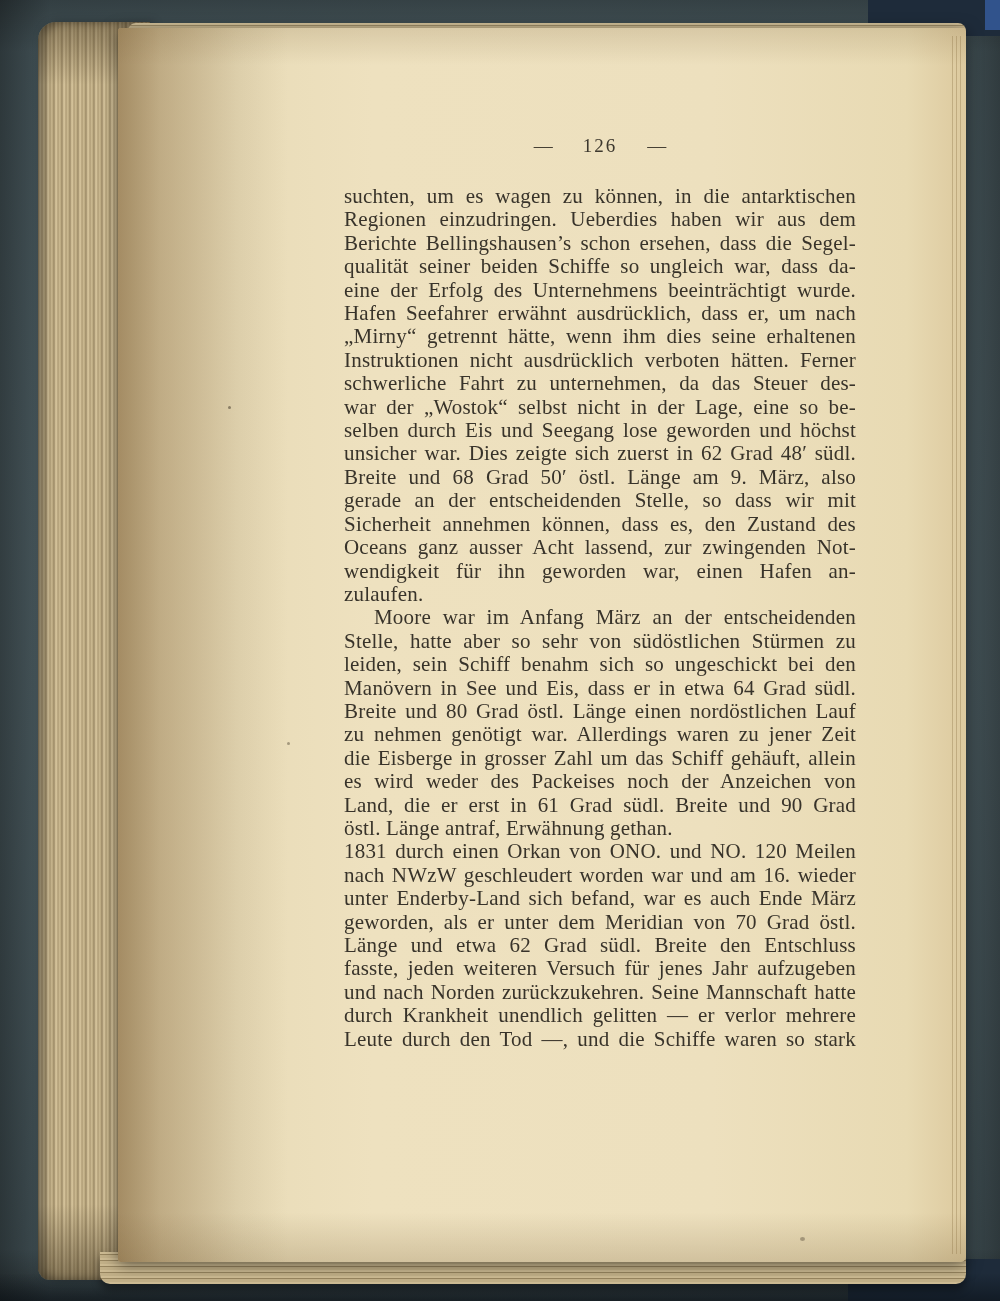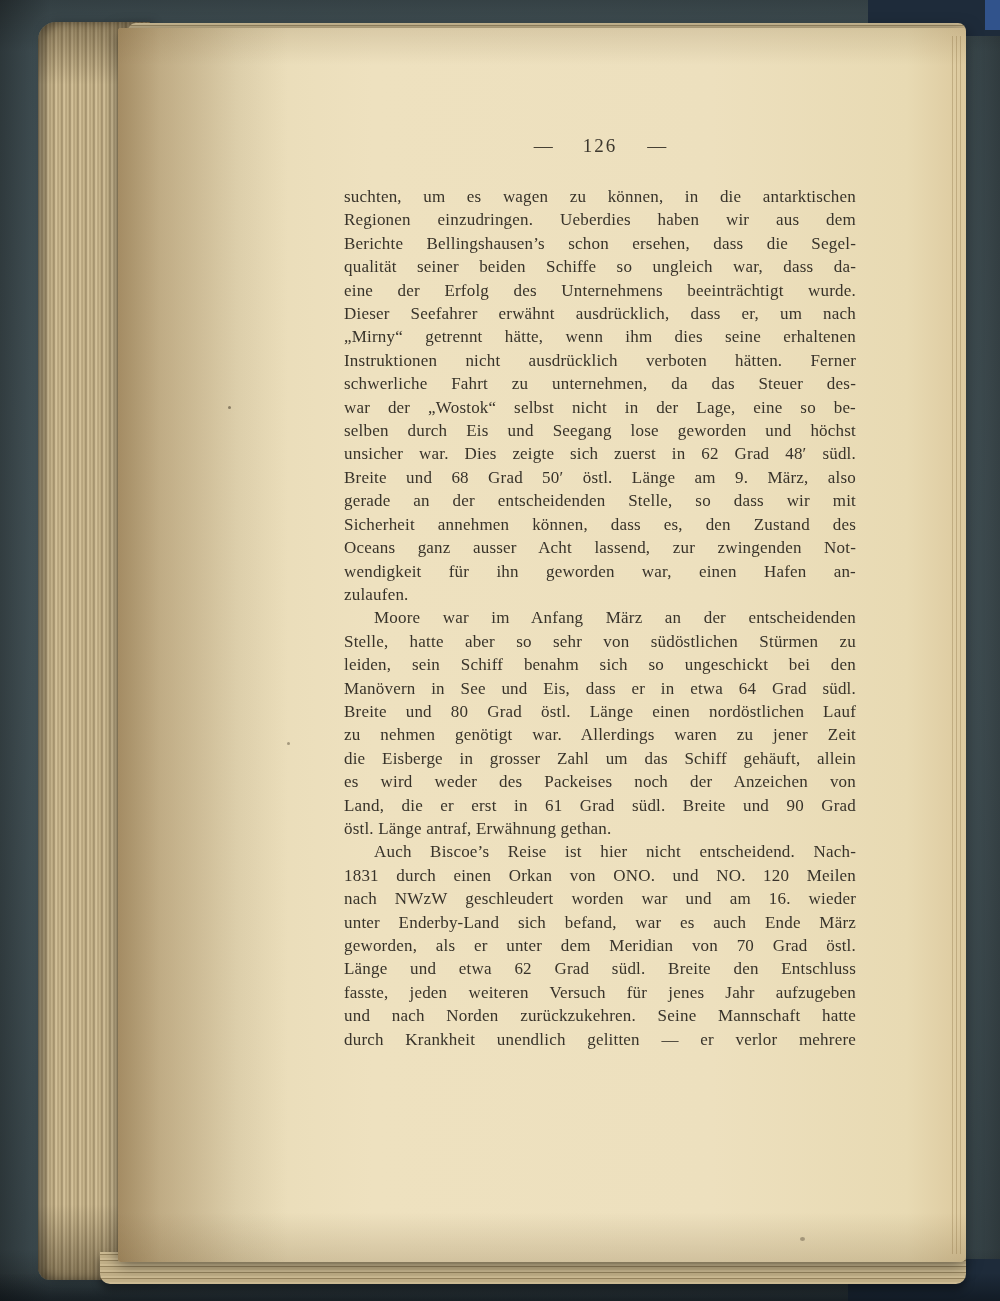--- a/index.html
+++ b/index.html
@@ -72,21 +72,21 @@
     border-radius:0 4px 4px 0; pointer-events:none;
   }
 
   
   .content { position:absolute; left:226px; top:0; width:512px; color:#38332a; }
   .page-number-row {
     margin-top:106px; display:flex; align-items:center; justify-content:center;
     gap:30px; font-size:19px; line-height:24px; color:#3d382e;
   }
   .page-number-row .num { letter-spacing:2px; }
-  .text-column { margin-top:27px; font-size:17px; line-height:23.4px; letter-spacing:0.2px; }
+  .text-column { margin-top:27px; font-size:21px; line-height:23.4px; letter-spacing:0.2px; }
   .paragraph { margin:0; }
   .line { text-align:right; text-align-last:left; }
   .line.just { text-align:justify; text-align-last:justify; }
   .line.indent { text-indent:30px; }
 
   .paper-speck { position:absolute; border-radius:50%; background:#5d5340; pointer-events:none; }
   .speck-a { left:228px; top:406px; width:3px; height:3px; opacity:0.65; }
   .speck-b { left:287px; top:742px; width:3px; height:3px; opacity:0.5; }
   .speck-c { left:800px; top:1237px; width:5px; height:4px; opacity:0.45; }
 </style>
@@ -114,21 +114,21 @@
         <span class="num">126</span>
         <span>—</span>
       </div>
       <div class="text-column">
           <div class="paragraph">
             <div class="line just">suchten, um es wagen zu können, in die antarktischen</div>
             <div class="line just">Regionen einzudringen. Ueberdies haben wir aus dem</div>
             <div class="line just">Berichte Bellingshausen’s schon ersehen, dass die Segel-</div>
             <div class="line just">qualität seiner beiden Schiffe so ungleich war, dass da-</div>
             <div class="line just">eine der Erfolg des Unternehmens beeinträchtigt wurde.</div>
-            <div class="line just">Dieser Seefahrer erwähnt ausdrücklich, dass er, um nach</div>
+            <div class="line just">Hafen Seefahrer erwähnt ausdrücklich, dass er, um nach</div>
             <div class="line just">„Mirny“ getrennt hätte, wenn ihm dies seine erhaltenen</div>
             <div class="line just">Instruktionen nicht ausdrücklich verboten hätten. Ferner</div>
             <div class="line just">schwerliche Fahrt zu unternehmen, da das Steuer des-</div>
             <div class="line just">war der „Wostok“ selbst nicht in der Lage, eine so be-</div>
             <div class="line just">selben durch Eis und Seegang lose geworden und höchst</div>
             <div class="line just">unsicher war. Dies zeigte sich zuerst in 62 Grad 48′ südl.</div>
             <div class="line just">Breite und 68 Grad 50′ östl. Länge am 9. März, also</div>
             <div class="line just">gerade an der entscheidenden Stelle, so dass wir mit</div>
             <div class="line just">Sicherheit annehmen können, dass es, den Zustand des</div>
             <div class="line just">Oceans ganz ausser Acht lassend, zur zwingenden Not-</div>
@@ -141,29 +141,29 @@
             <div class="line just">leiden, sein Schiff benahm sich so ungeschickt bei den</div>
             <div class="line just">Manövern in See und Eis, dass er in etwa 64 Grad südl.</div>
             <div class="line just">Breite und 80 Grad östl. Länge einen nordöstlichen Lauf</div>
             <div class="line just">zu nehmen genötigt war. Allerdings waren zu jener Zeit</div>
             <div class="line just">die Eisberge in grosser Zahl um das Schiff gehäuft, allein</div>
             <div class="line just">es wird weder des Packeises noch der Anzeichen von</div>
             <div class="line just">Land, die er erst in 61 Grad südl. Breite und 90 Grad</div>
             <div class="line">östl. Länge antraf, Erwähnung gethan.</div>
           </div>
           <div class="paragraph">
-            <div class="line just indent">Auch Biscoe’s Reise ist hier nicht entscheidend. Nach-</div>
             <div class="line just">1831 durch einen Orkan von ONO. und NO. 120 Meilen</div>
             <div class="line just">nach NWzW geschleudert worden war und am 16. wieder</div>
             <div class="line just">unter Enderby-Land sich befand, war es auch Ende März</div>
             <div class="line just">geworden, als er unter dem Meridian von 70 Grad östl.</div>
             <div class="line just">Länge und etwa 62 Grad südl. Breite den Entschluss</div>
             <div class="line just">fasste, jeden weiteren Versuch für jenes Jahr aufzugeben</div>
             <div class="line just">und nach Norden zurückzukehren. Seine Mannschaft hatte</div>
             <div class="line just">durch Krankheit unendlich gelitten — er verlor mehrere</div>
+            <div class="line just">Leute durch den Tod —, und die Schiffe waren so stark</div>
           </div>
         </div>
     </div>
   </div>
 
   <div class="paper-speck speck-a"></div>
   <div class="paper-speck speck-b"></div>
   <div class="paper-speck speck-c"></div>
 
 </div>

